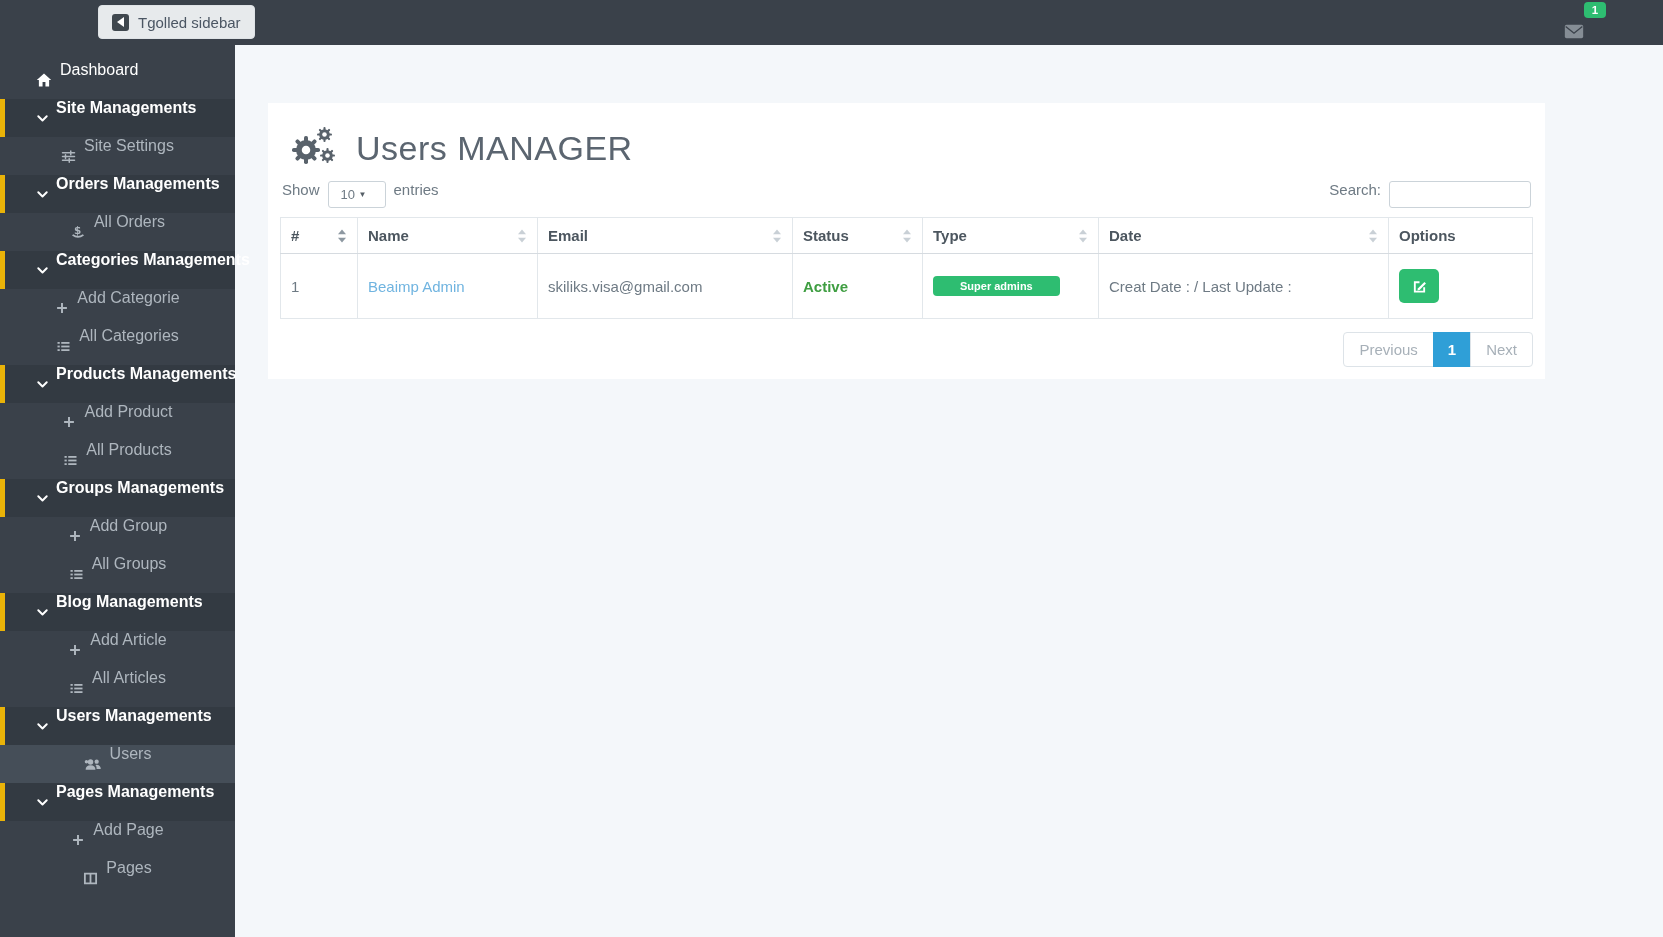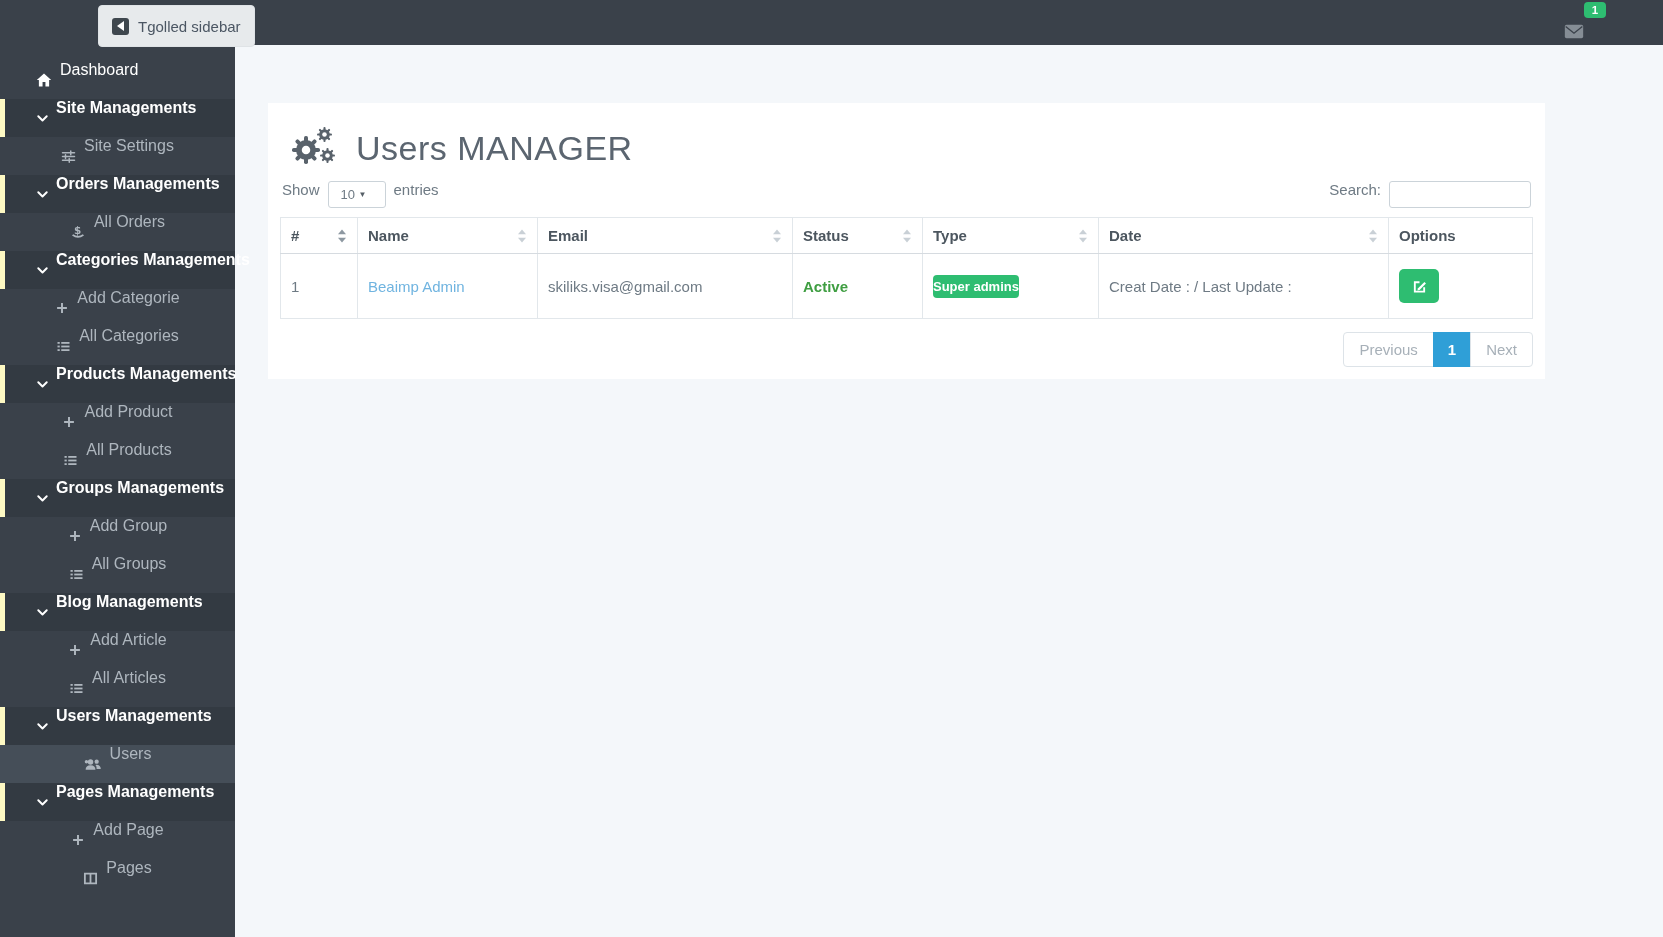--- a/index.html
+++ b/index.html
@@ -10,21 +10,21 @@
     position:relative;
     overflow:hidden;
     color:#6e7a84;
   }
   
   .topbar {
     position:absolute; top:0; left:0; width:1663px; height:45px;
     background:#3a414a; z-index:10;
   }
   .toggle-btn {
-    position:absolute; left:98px; top:5px; height:42px;
+    position:absolute; left:98px; top:5px; height:34px;
     background:#e7eaec; border:1px solid #dfe3e6; border-radius:4px;
     display:flex; align-items:center; gap:9px; padding:0 13px;
     color:#4b5663; font-size:15px; cursor:pointer;
   }
   .toggle-ico {
     width:17px; height:17px; background:#3f474e; border-radius:3px;
     display:flex; align-items:center; justify-content:center;
   }
   .toggle-ico::after {
     content:""; display:block; margin-right:1px;
@@ -45,21 +45,21 @@
   }
   .side-item {
     height:38px; display:flex; 
     font-size:16px; cursor:pointer; white-space:nowrap;
   }
   .side-item .ico { display:inline-flex; align-items:center; justify-content:center; }
   .side-item svg { display:block; }
   .item-link { color:#ffffff; padding-left:36px; gap:8px; }
   .item-parent {
     color:#ffffff; font-weight:bold;
-    background:#333a42; border-left:5px solid #fef9c3;
+    background:#333a42; border-left:5px solid #eab308;
     padding-left:31px; gap:7px;
   }
   .item-sub { color:#aeb6be; justify-content:center; gap:8px; }
   .item-sub.active { background:#454e58; }
   
   .main { position:absolute; left:235px; top:45px; width:1428px; height:892px; background:#f4f7fa; }
   .card {
     position:absolute; left:33px; top:58px; width:1277px;
     background:#ffffff; padding:22px 12px 12px 12px;
   }
@@ -93,21 +93,21 @@
     cursor:pointer; border-bottom-color:#d6dbe0;
   }
   .th-inner { display:flex; align-items:center; }
   .sort-ico { margin-left:auto; width:10px; height:16px; color:#c9d0d6; flex:none; }
   .sort-ico.dark { color:#8d98a1; }
   table.data td { padding:15px 10px; color:#6e7a84; vertical-align:middle; }
   .cell-link { color:#70b4e0; cursor:pointer; text-decoration:none; }
   .cell-status { color:#3f9e42; font-weight:bold; }
   .type-badge {
     display:inline-block; background:#2ebd71; color:#fff;
-    font-size:13px; font-weight:bold; padding:4px 0; border-radius:4px;
+    font-size:11px; font-weight:bold; padding:4px 27px; border-radius:4px;
   }
   .edit-btn {
     width:40px; height:34px; background:#2ebd71; border:none; border-radius:5px;
     display:flex; align-items:center; justify-content:center; cursor:pointer; color:#fff;
   }
   .edit-btn svg { width:17px; height:17px; }
   
   .pagination-row { display:flex; justify-content:flex-end; margin-top:13px; }
   .pager { display:flex; }
   .page-btn {

